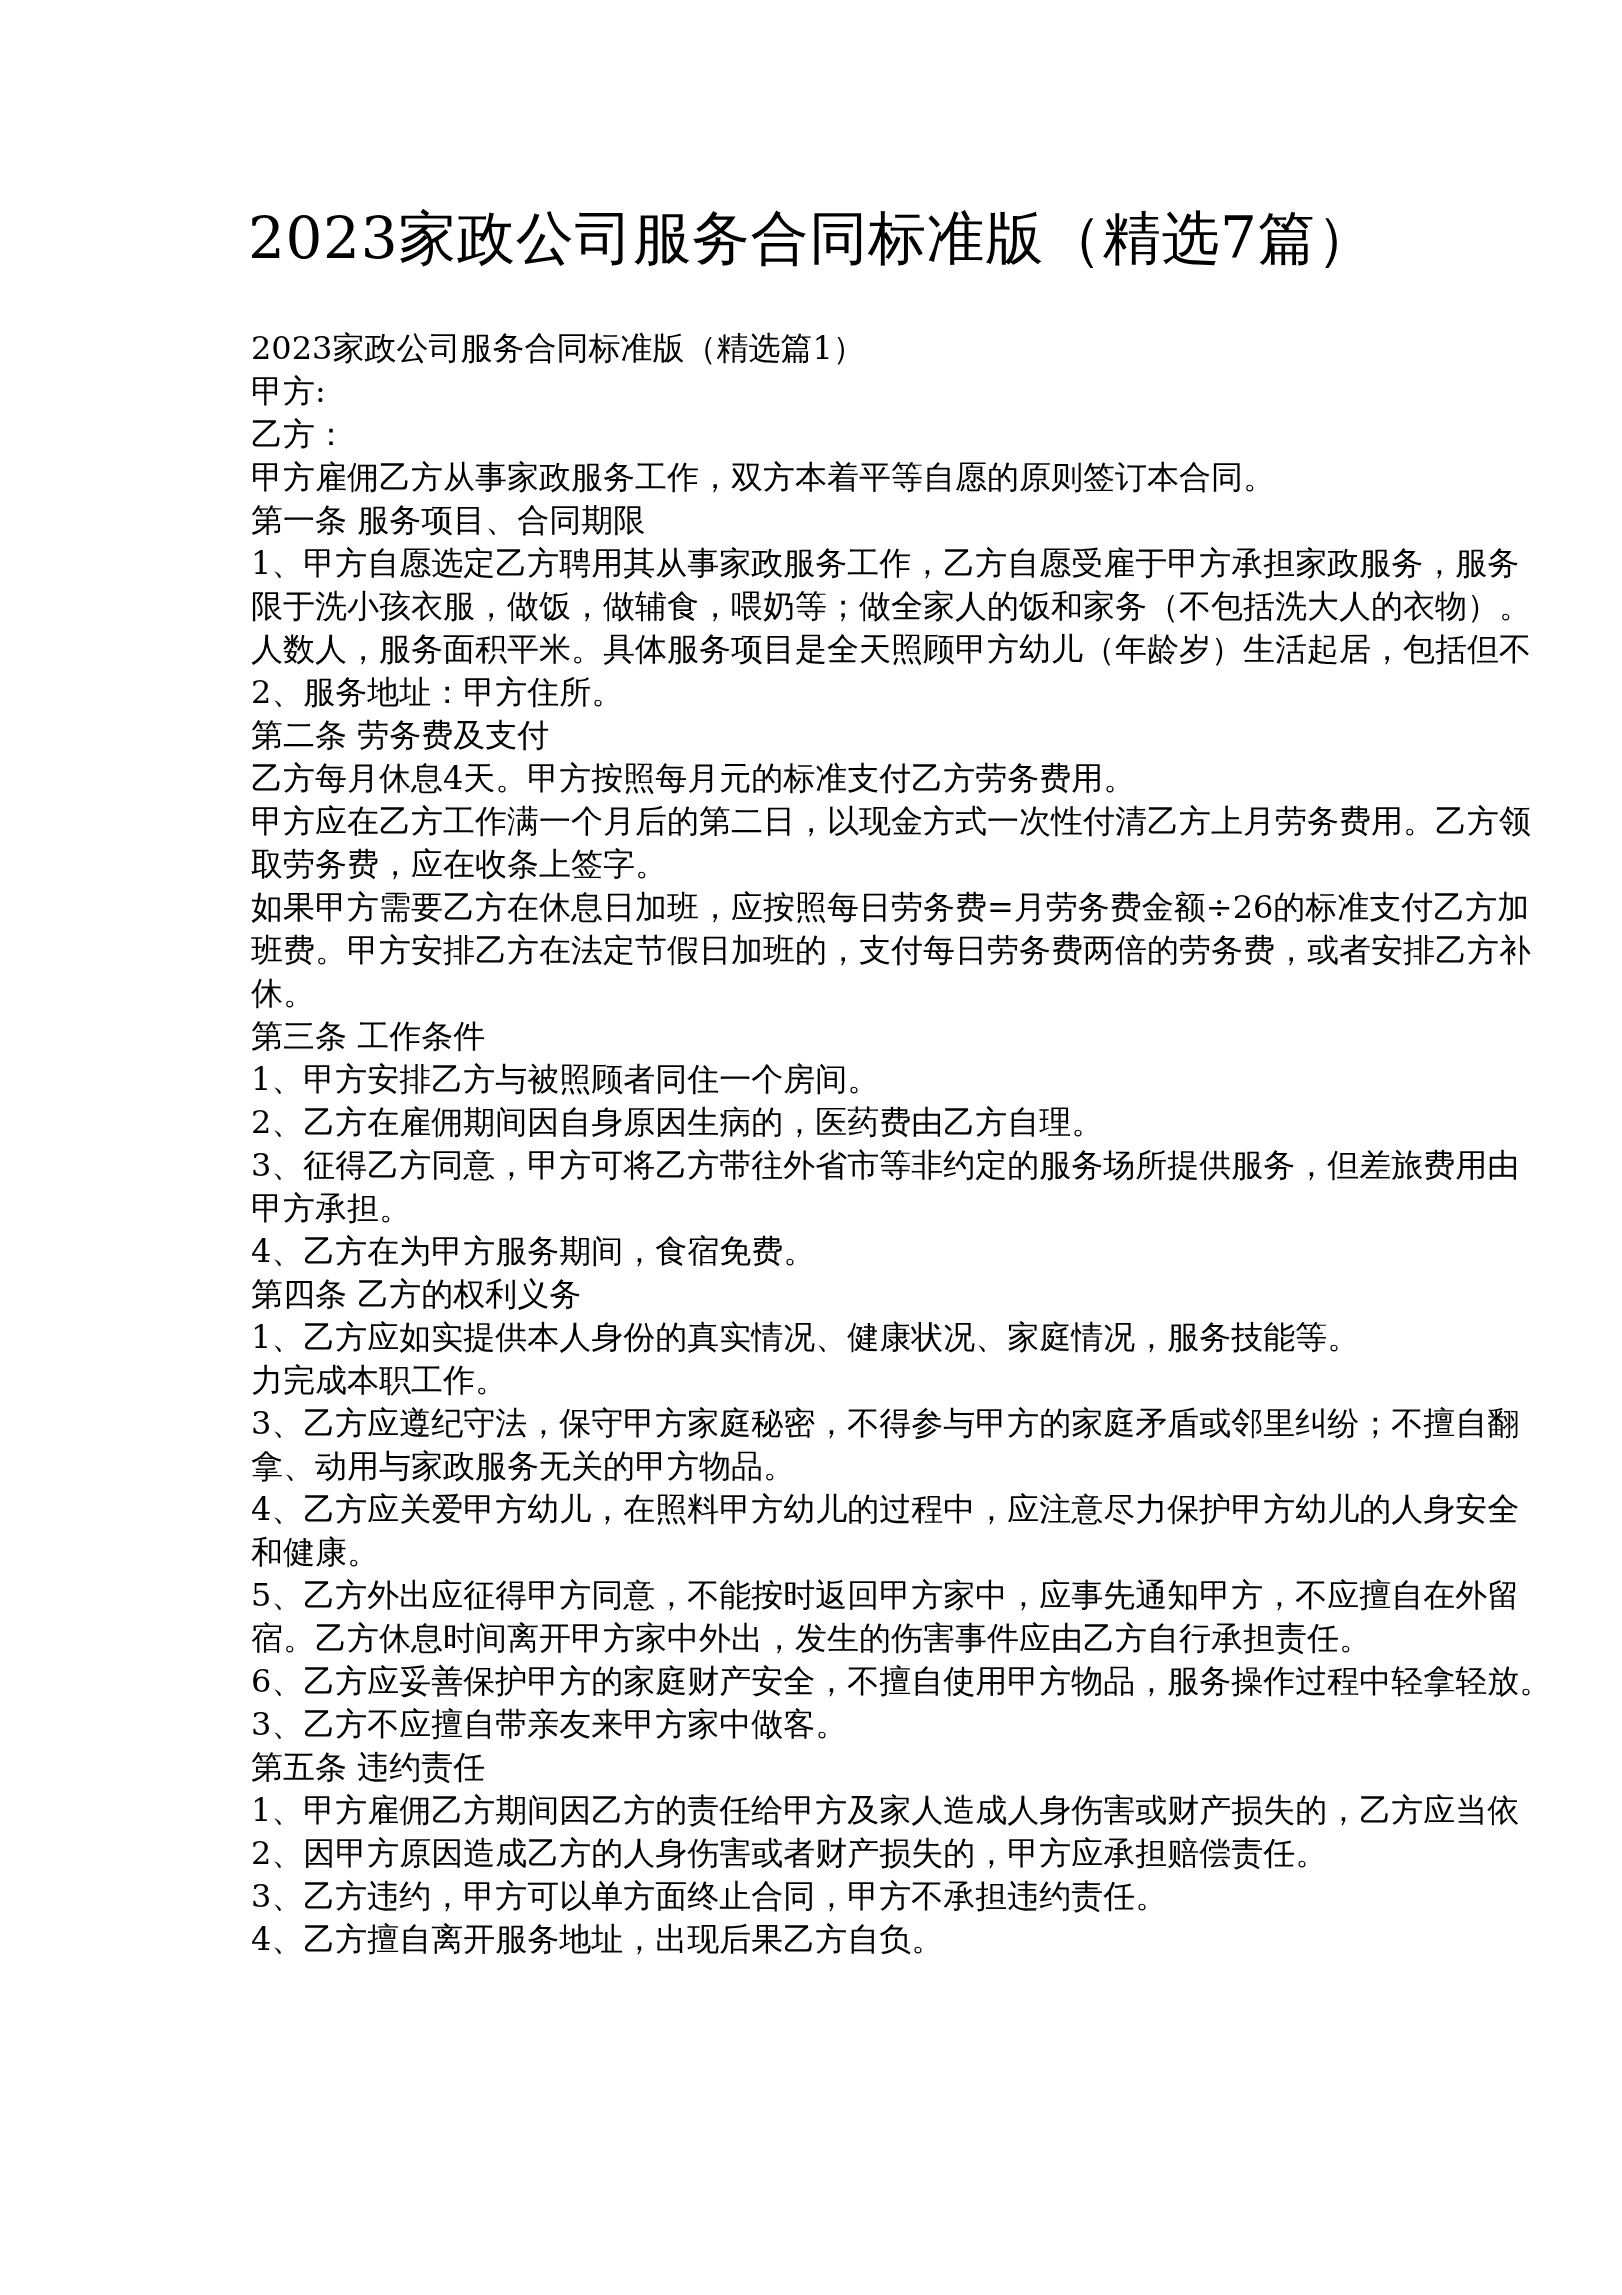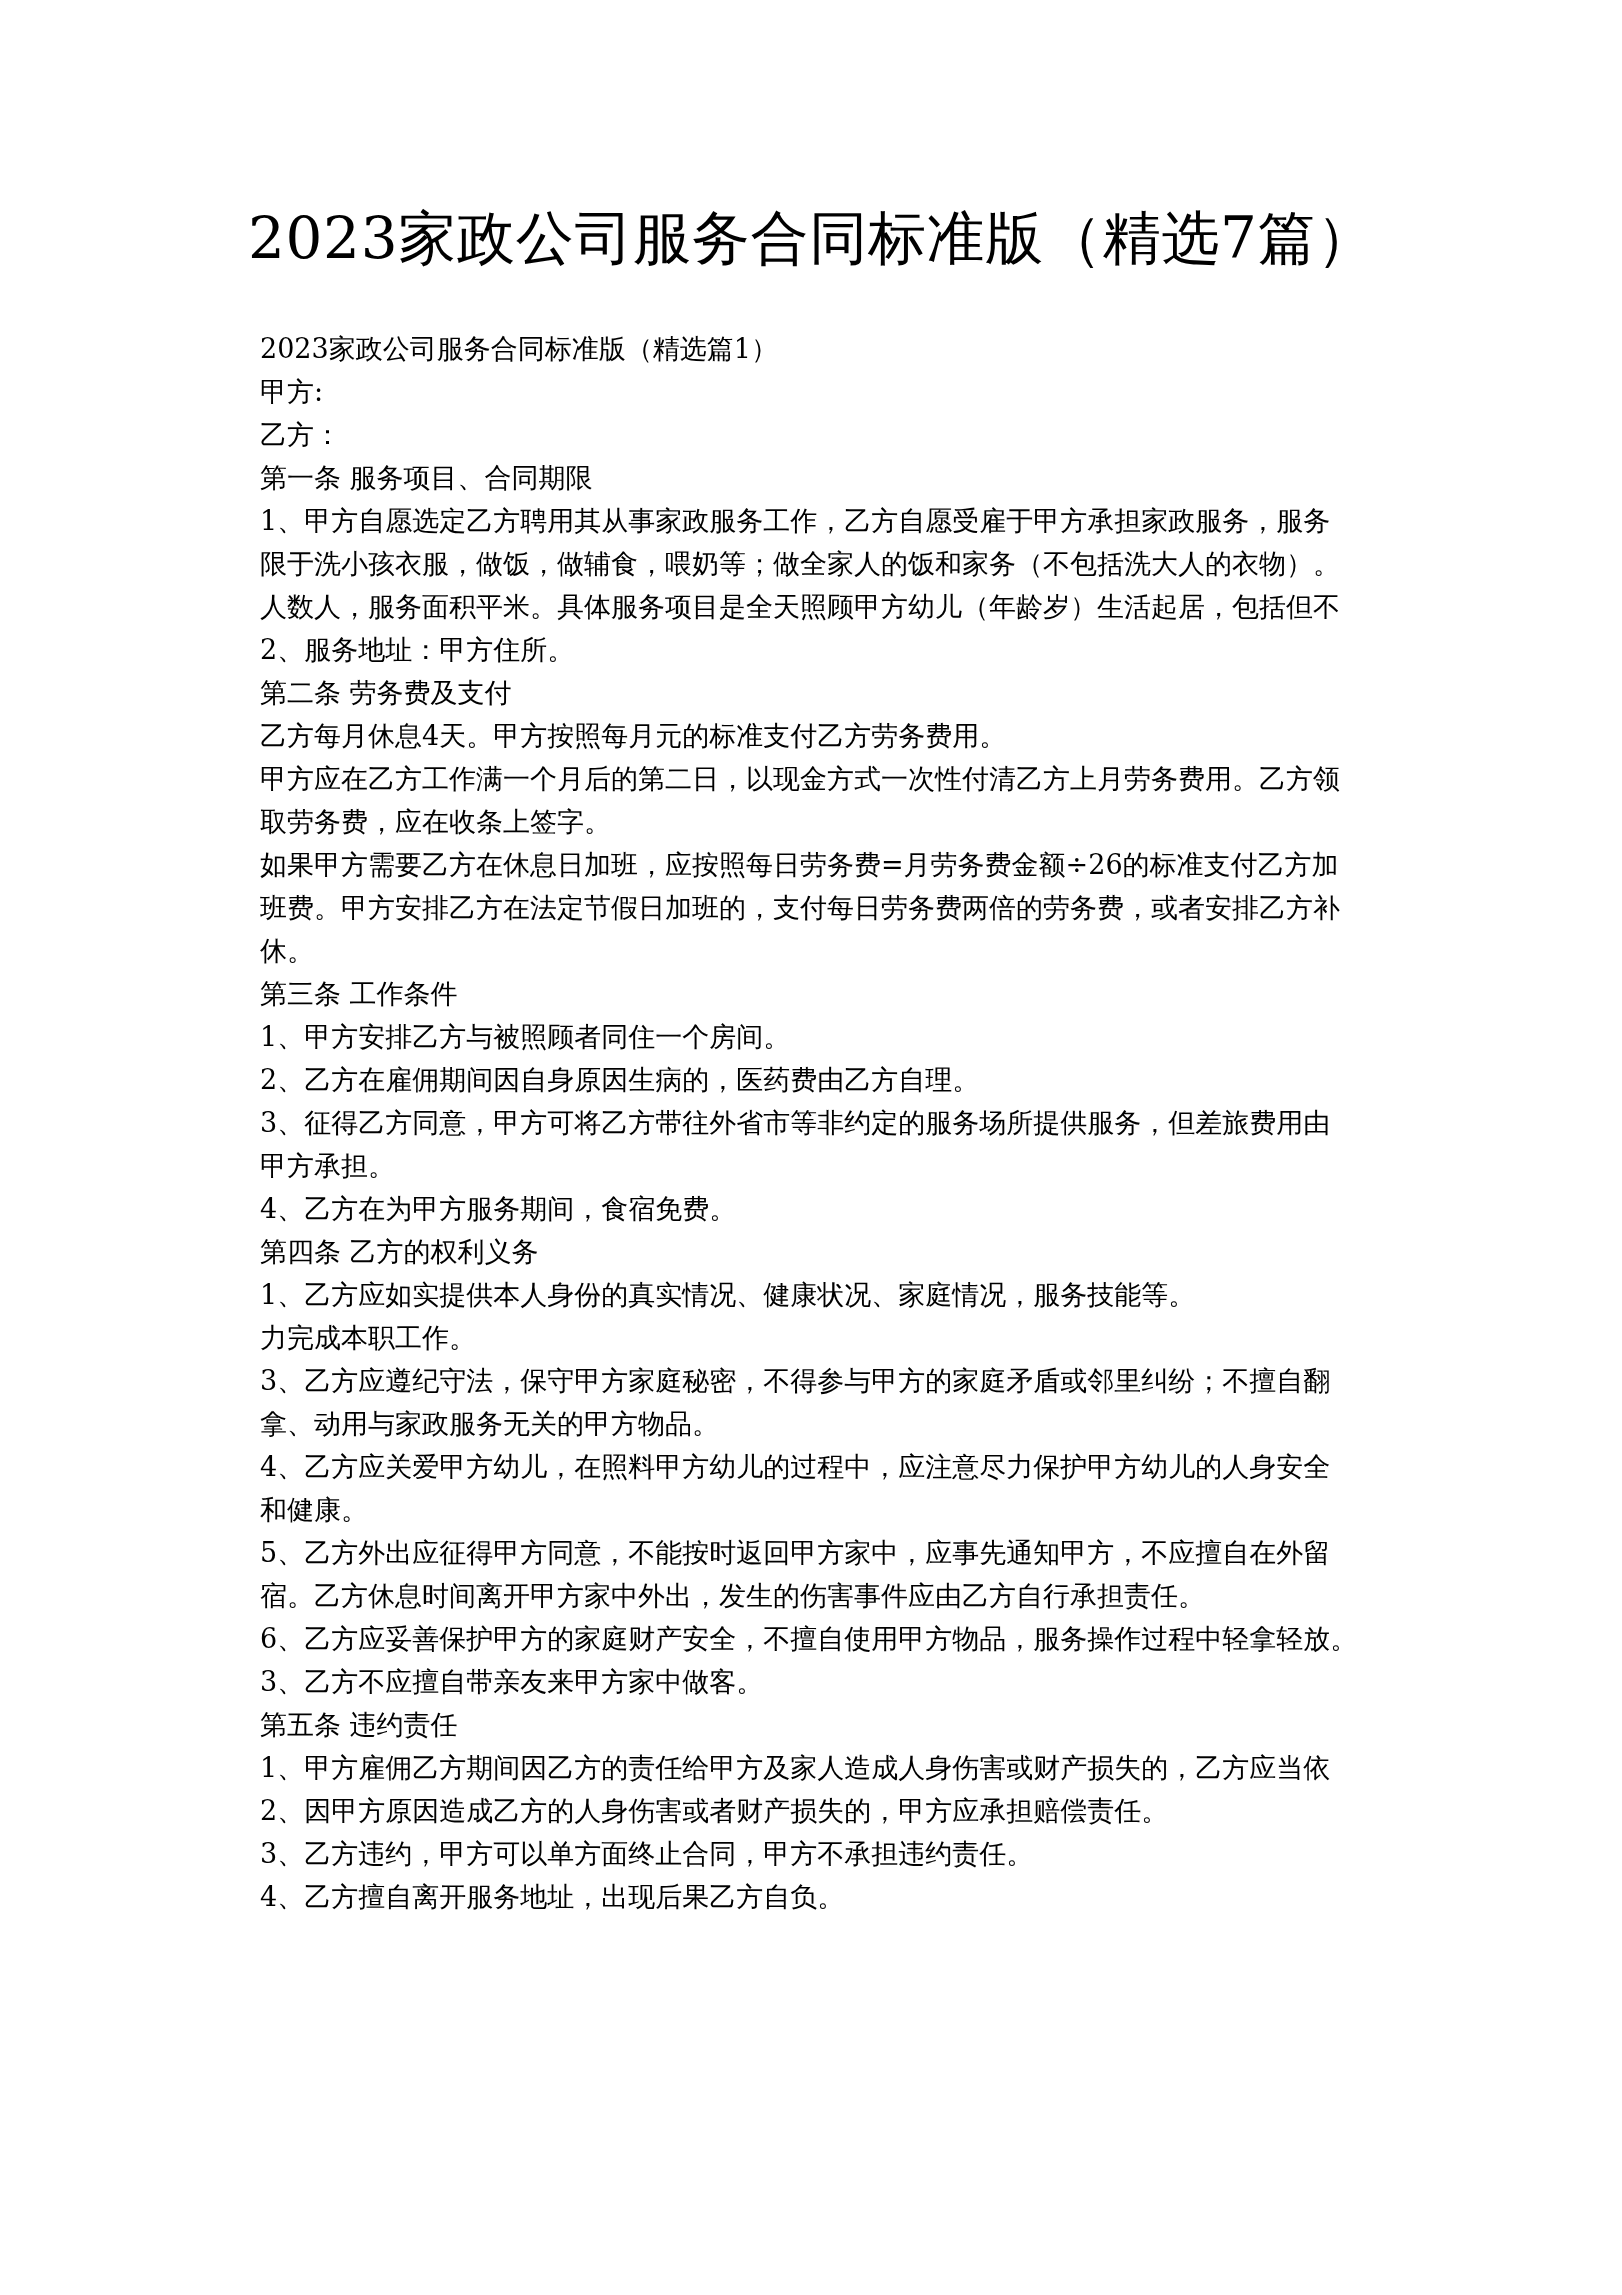--- a/index.html
+++ b/index.html
@@ -28,24 +28,24 @@
     top: 207px;
     width: 1623px;
     text-align: center;
     font-size: 58px;
     line-height: 63px;
     letter-spacing: 0.7px;
     white-space: nowrap;
   }
   .doc-body {
     position: absolute;
-    left: 260px;
+    left: 251px;
     top: 327px;
     width: 1139px;
-    font-size: 27px;
+    font-size: 32px;
     line-height: 43px;
   }
   .line {
     display: block;
     height: 43px;
     white-space: nowrap;
     overflow: visible;
   }
 </style>
 </head>
@@ -53,20 +53,21 @@
 
 <div class="page">
 
   <h1 class="doc-title" style="margin:0;font-weight:normal;">2023家政公司服务合同标准版（精选7篇）</h1>
 
   <div class="doc-body">
 
     <span class="line">2023家政公司服务合同标准版（精选篇1）</span>
     <span class="line">甲方:</span>
     <span class="line">乙方：</span>
+    <span class="line">甲方雇佣乙方从事家政服务工作，双方本着平等自愿的原则签订本合同。</span>
 
     <div>
       <span class="line">第一条  服务项目、合同期限</span>
       <div>
         <span class="line">1、甲方自愿选定乙方聘用其从事家政服务工作，乙方自愿受雇于甲方承担家政服务，服务</span>
         <span class="line">限于洗小孩衣服，做饭，做辅食，喂奶等；做全家人的饭和家务（不包括洗大人的衣物）。</span>
         <span class="line">人数人，服务面积平米。具体服务项目是全天照顾甲方幼儿（年龄岁）生活起居，包括但不</span>
       </div>
       <div>
         <span class="line">2、服务地址：甲方住所。</span>

